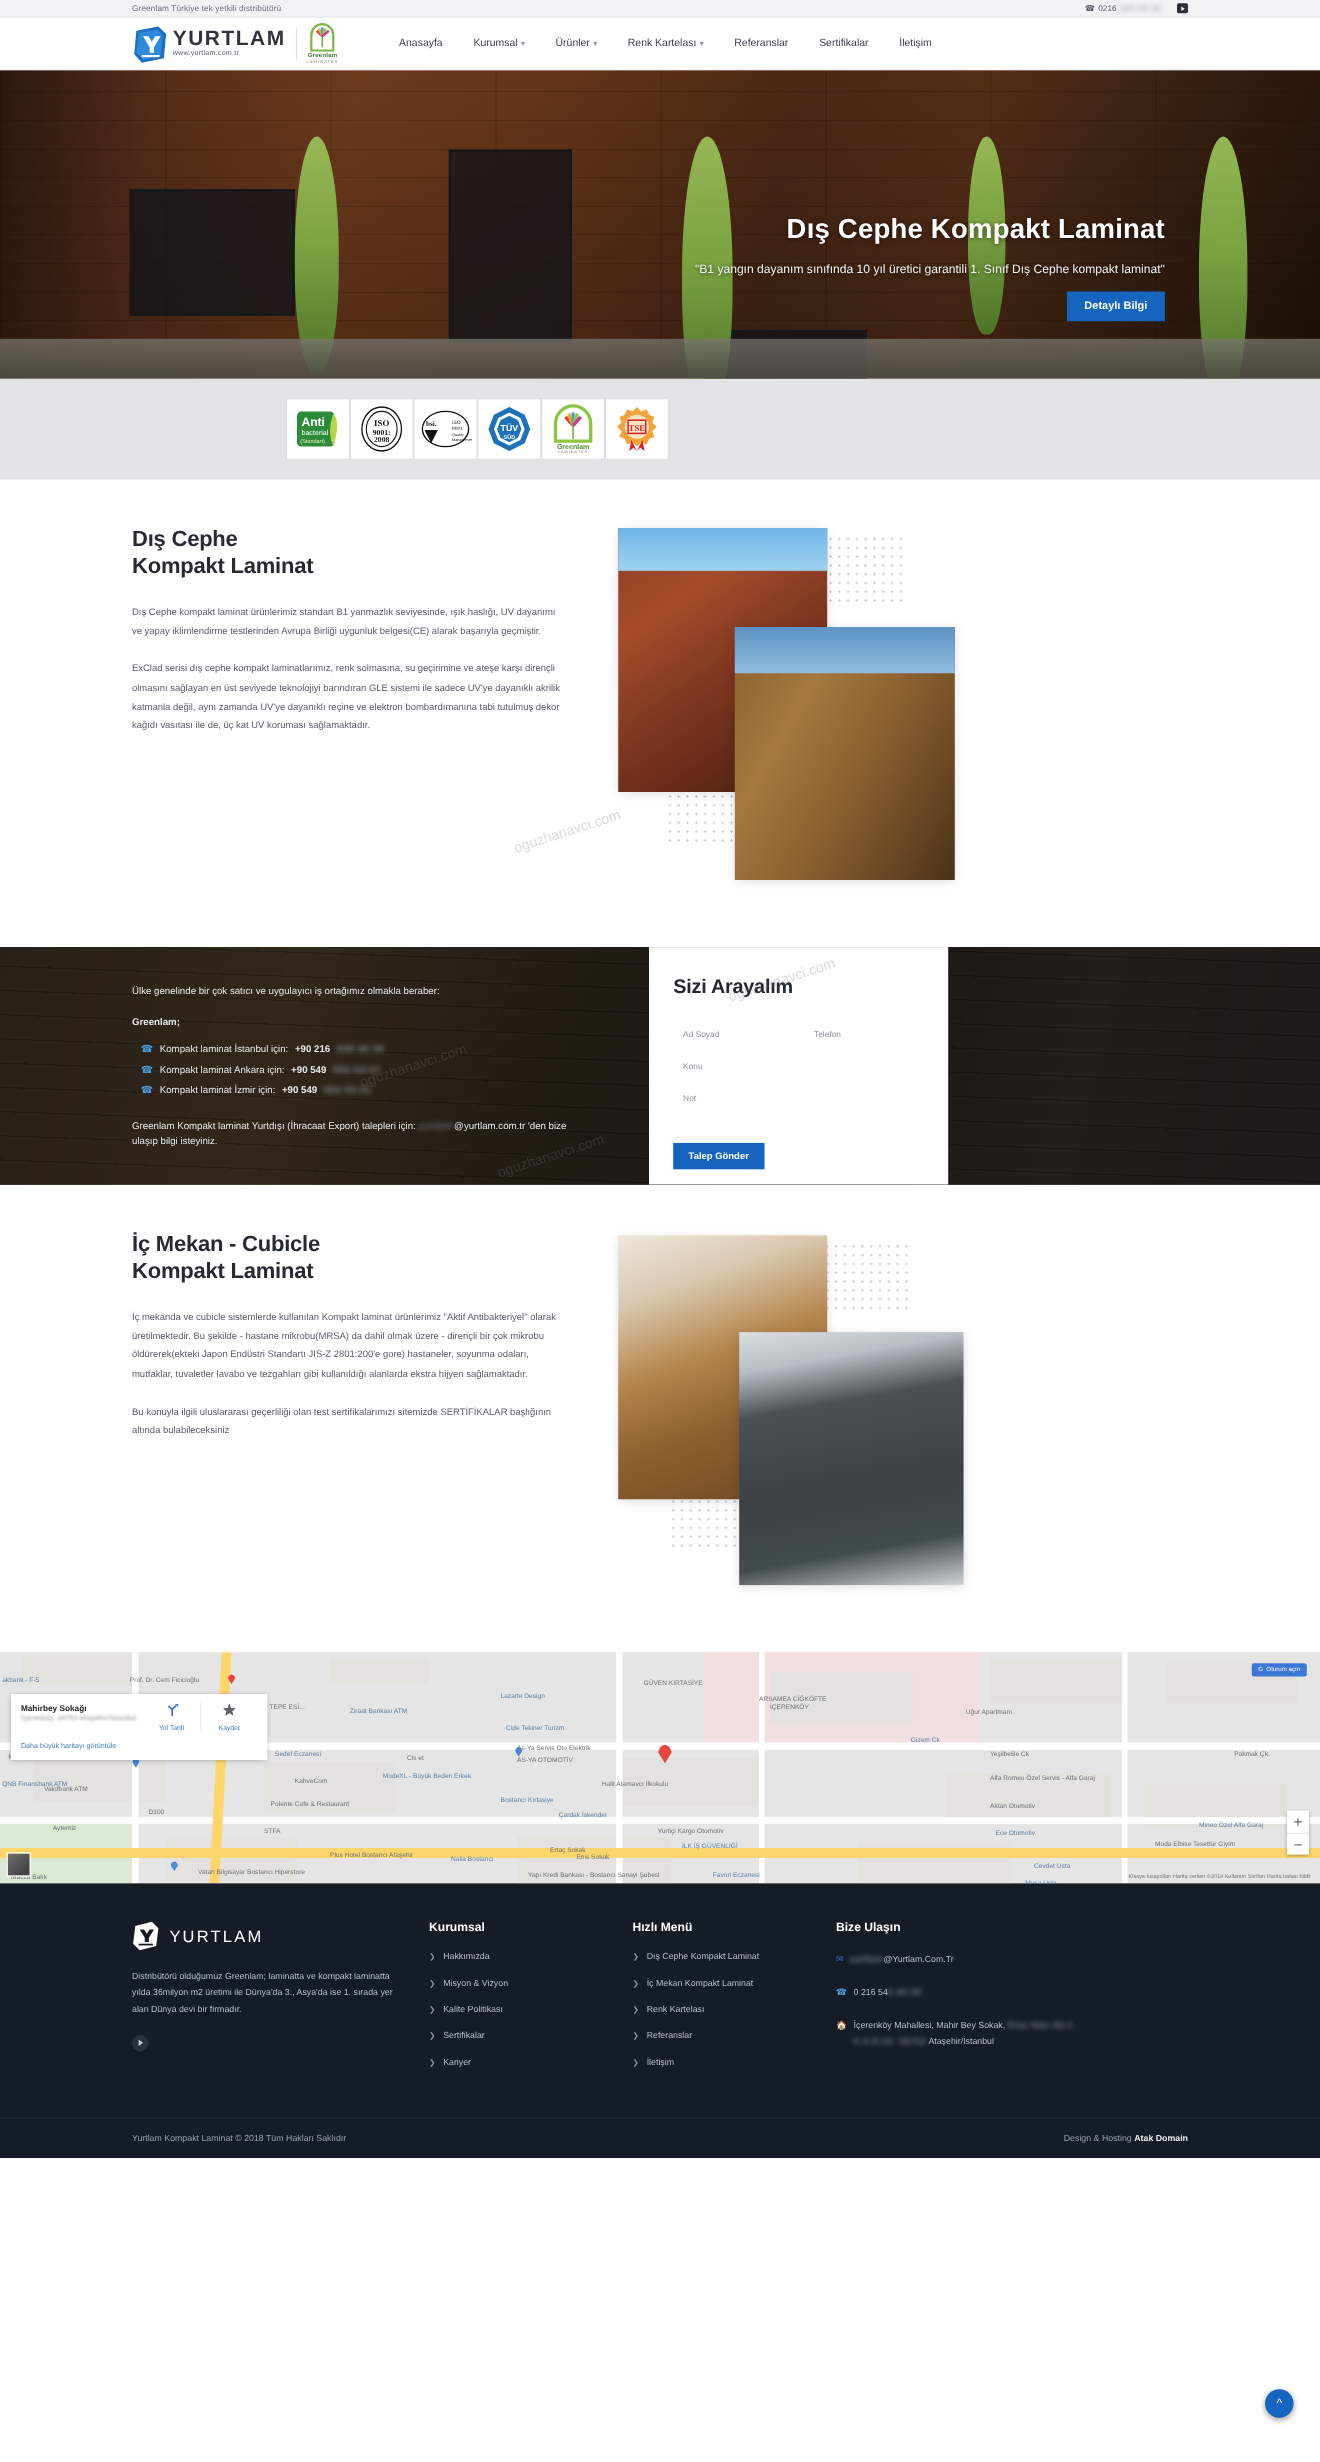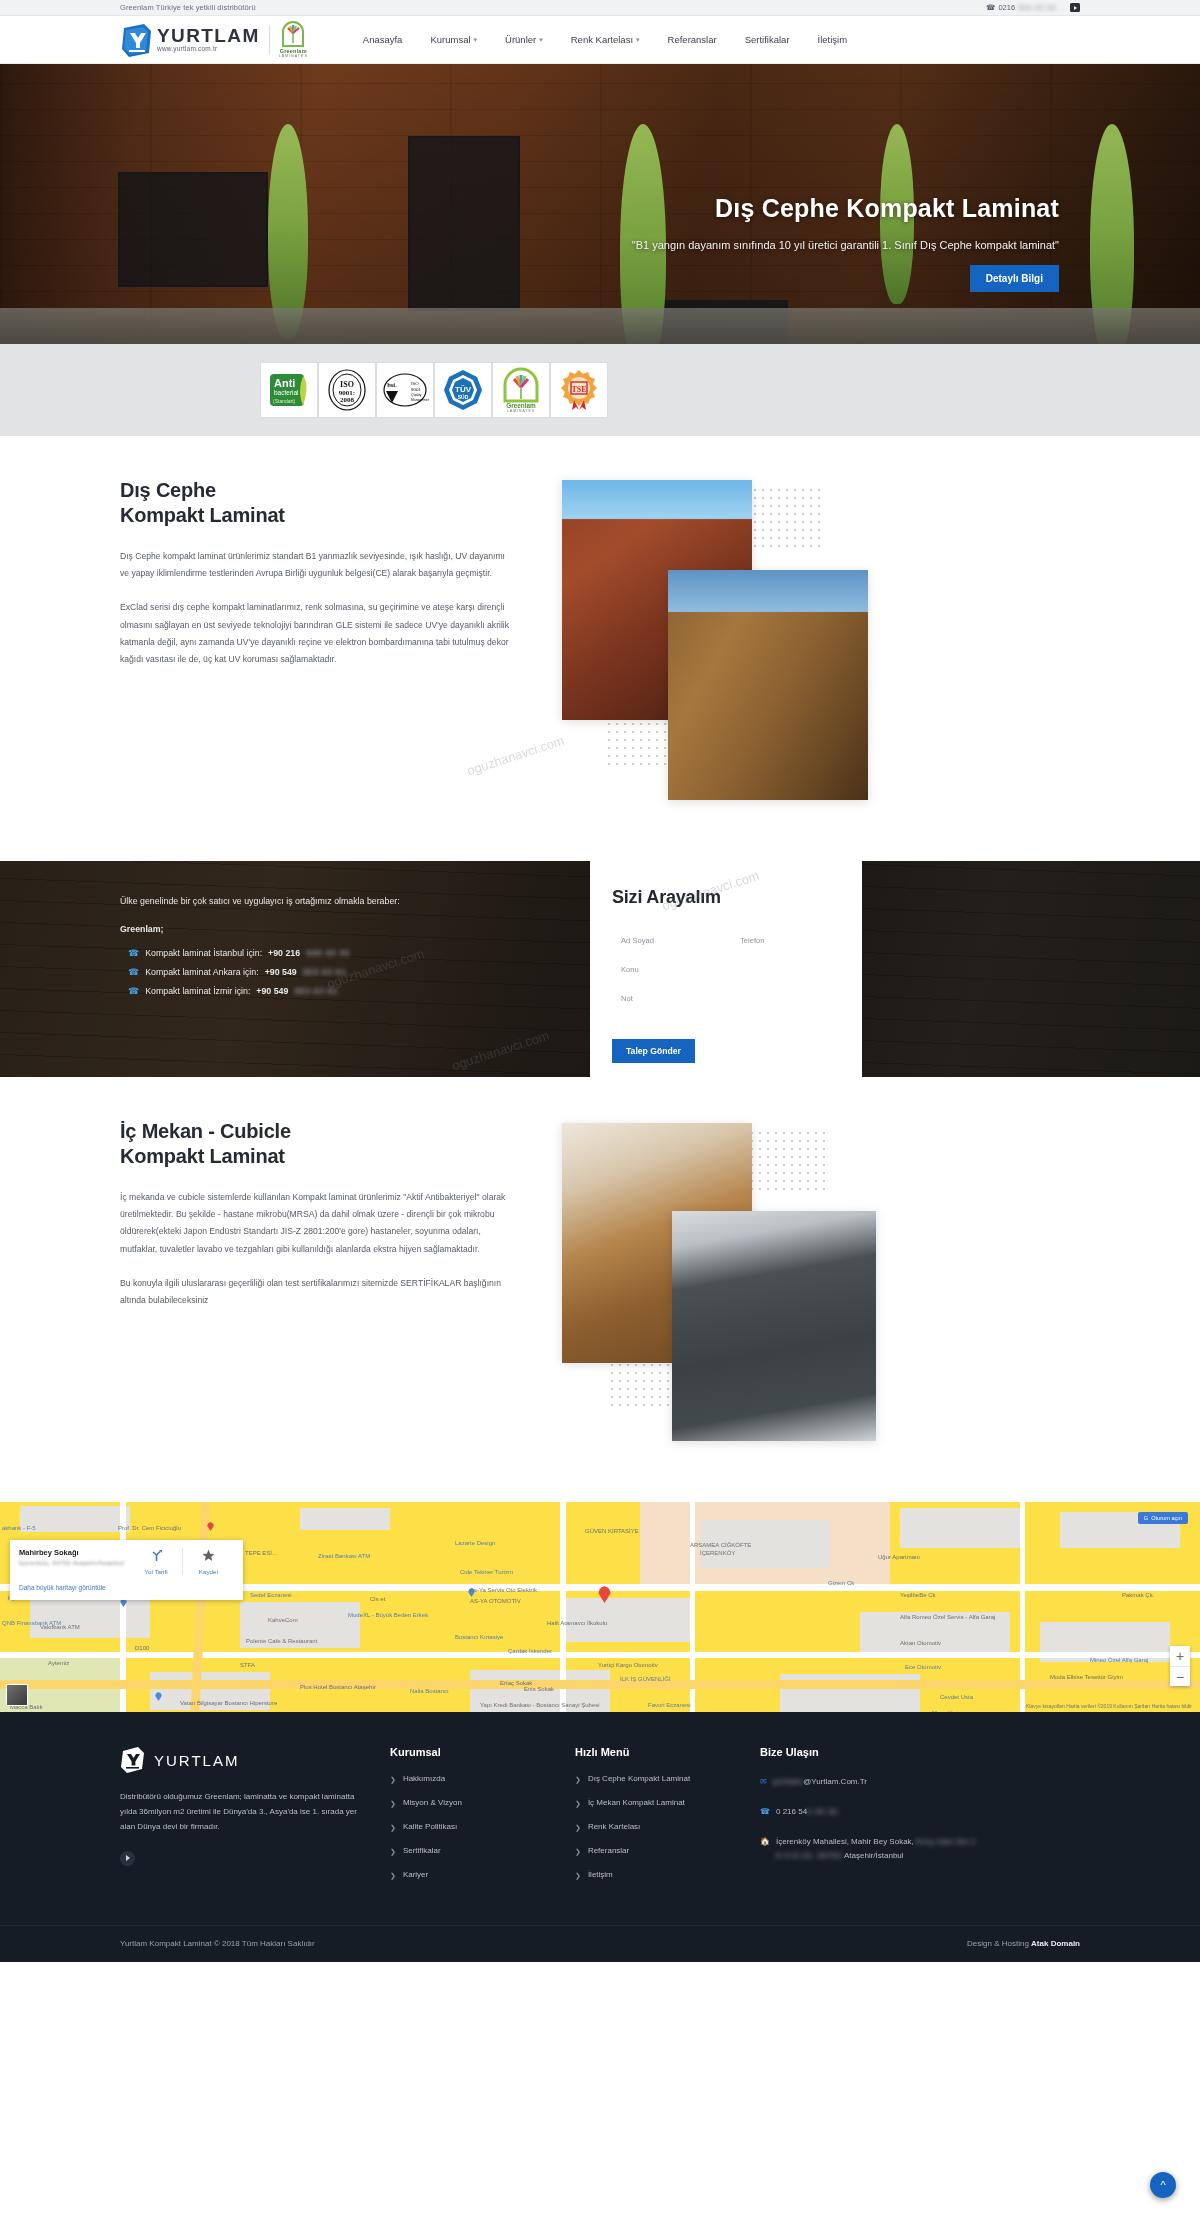--- a/index.html
+++ b/index.html
@@ -220,21 +220,21 @@
   .fld::placeholder { color:#8d939d; }
   .fld-full { width:100%; margin-top: 8px; display:block; }
   .fld-area { height: 40px; padding-top: 6px; resize:none; }
   .submit {
     margin-top: 11px; background:#1565c0; color:#fff; border:none;
     font-size: 8.6px; font-weight:700; padding: 7px 14px; cursor:pointer;
     font-family:"Liberation Sans", sans-serif;
   }
 
   
-  .map { position: relative; height: 210px; overflow: hidden; background: #fde047; }
+  .map { position: relative; height: 210px; overflow: hidden; background: #e5e5e5; }
   .map-canvas { position:absolute; inset:0; }
   .road { position:absolute; background:#ffffff; }
   .road-y { position:absolute; background:#fcd66b; }
   .blk { position:absolute; background:#e4e2de; }
   .pinkzone { position:absolute; background:#f3dede; opacity:.85; }
   .greenzone { position:absolute; background:#d8e8d0; opacity:.8; }
   .map-lbl { position:absolute; font-size:6px; color:#6c7075; white-space:nowrap; }
   .map-lbl.bluish { color:#5a7fa8; }
   .poi { position:absolute; width:7px; height:9px; }
   .poi::before {
@@ -520,20 +520,25 @@
           <span class="tel-num">+90 549</span>
           <span class="tel-num blur-txt">553 63 61</span>
         </li>
         <li>
           <span class="ph-ic">☎</span>
           <span>Kompakt laminat İzmir için:</span>
           <span class="tel-num">+90 549</span>
           <span class="tel-num blur-txt">553 63 61</span>
         </li>
       </ul>
+      <div class="band-foot">
+        <span>Greenlam Kompakt laminat Yurtdışı (İhracaat Export) talepleri için:</span>
+        <span class="blur-txt">yurtlam</span><span>@yurtlam.com.tr</span>
+        <span>'den bize ulaşıp bilgi isteyiniz.</span>
+      </div>
     </div>
 
     <div class="formcard">
       <div class="form-title">Sizi Arayalım</div>
       <div class="form-row">
         <input class="fld" placeholder="Ad Soyad" style="">
         <input class="fld" placeholder="Telefon" style="">
       </div>
       <input class="fld fld-full" placeholder="Konu" style="">
       <textarea class="fld fld-full fld-area" placeholder="Not" style=""></textarea>

